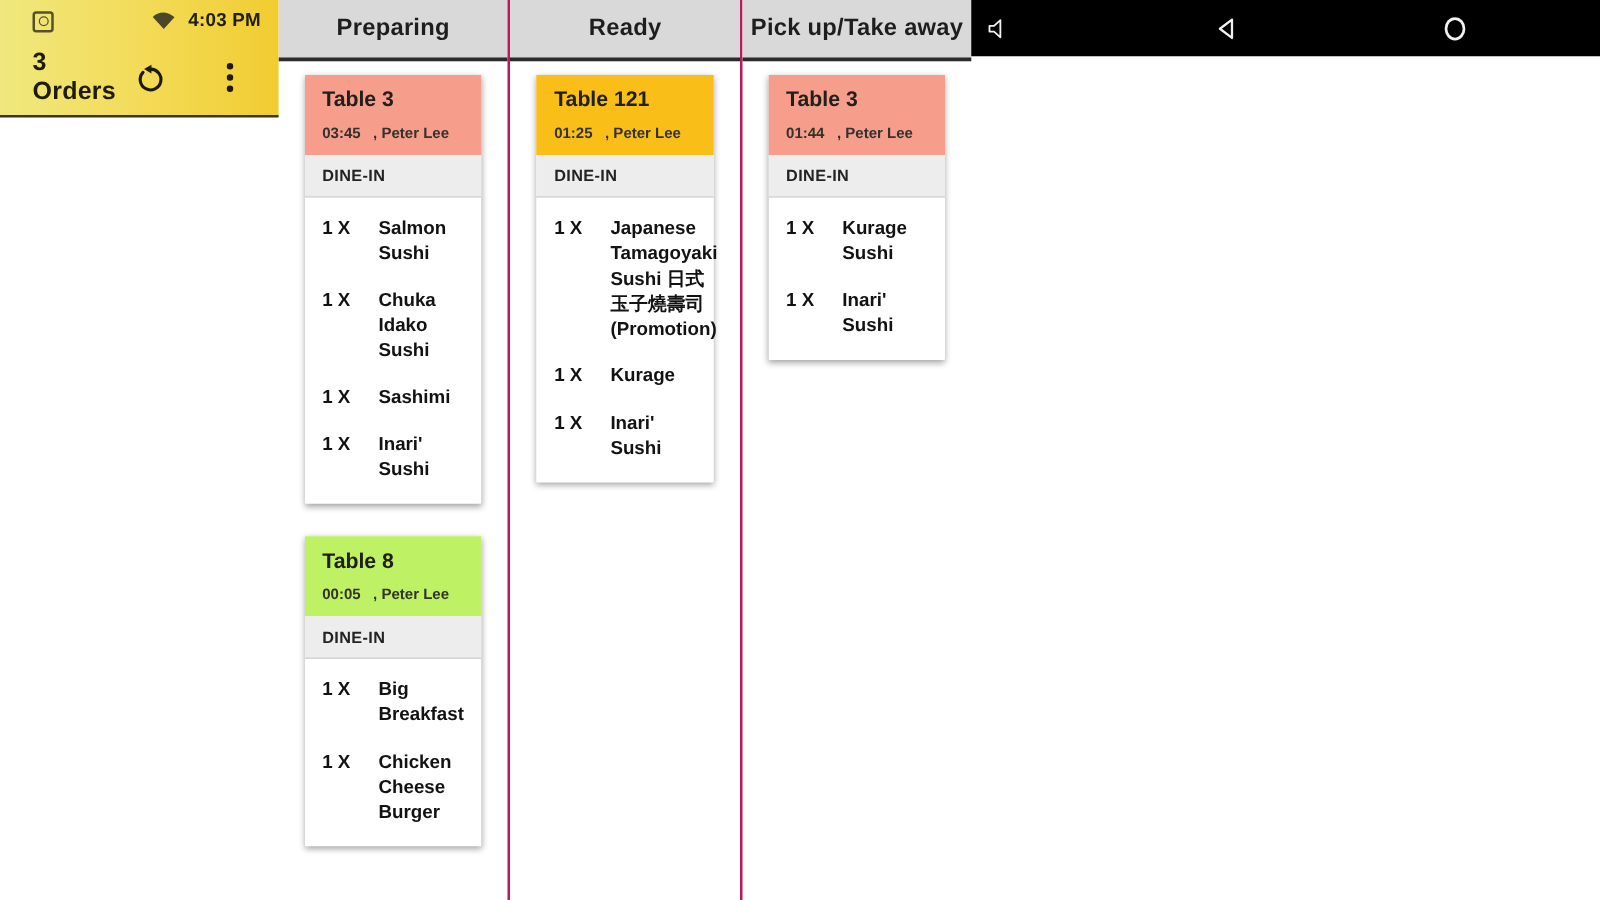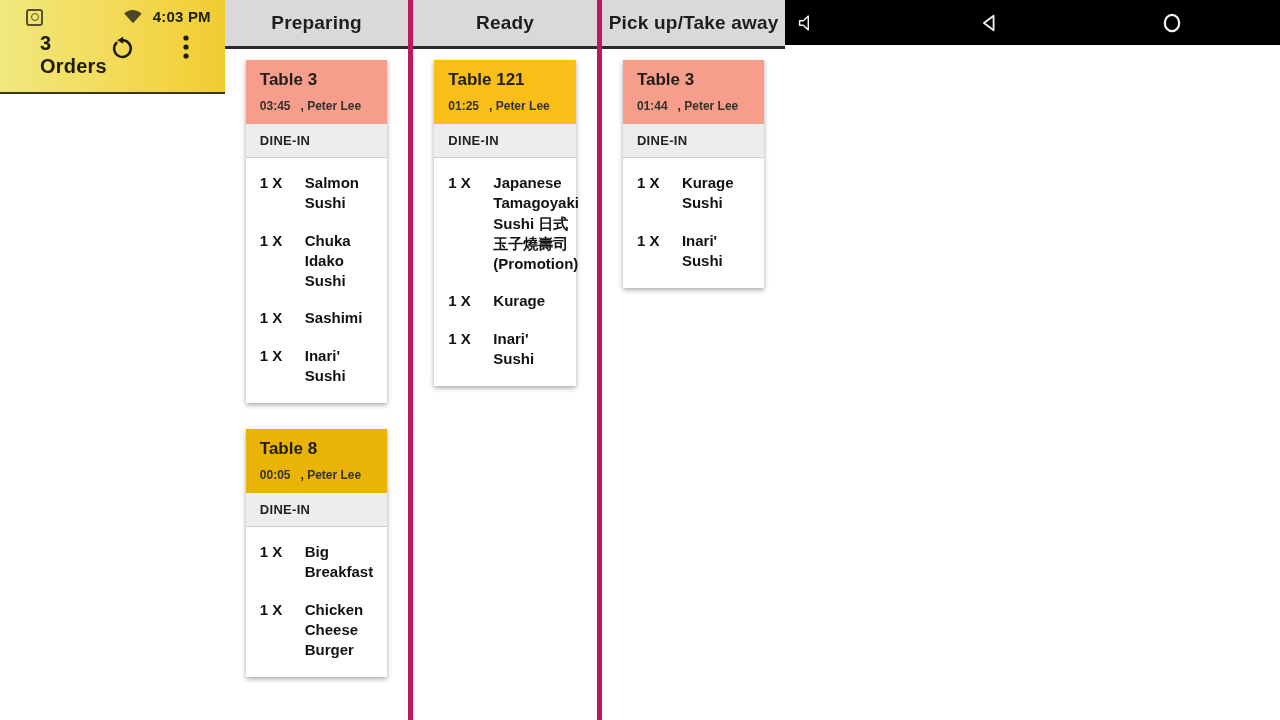--- a/index.html
+++ b/index.html
@@ -16,28 +16,28 @@
     display:flex;flex-direction:column;
   }
   .statusbar{height:32px;display:flex;align-items:center;padding:0 14px;}
   .sb-notif{
     width:13px;height:13px;border:2px solid #56512d;border-radius:3px;
     margin-left:12px;margin-top:2px;display:flex;align-items:center;justify-content:center;
   }
   .sb-notif i{display:block;width:6px;height:6px;border:1.5px solid #56512d;border-radius:50%;}
   .sb-right{margin-left:auto;display:flex;align-items:center;gap:10px;}
   .sb-time{font-size:15px;font-weight:bold;color:#20200f;letter-spacing:.2px;}
-  .appbar{height:60px;display:flex;align-items:flex-start;padding:0 24px 0 40px;}
+  .appbar{height:60px;display:flex;align-items:center;padding:0 24px 0 26px;gap:12px;}
   .app-title{font-size:20px;font-weight:bold;color:#1f1c07;letter-spacing:.2px;}
   .appbar-actions{margin-left:auto;display:flex;align-items:center;gap:34px;}
   .icon-btn{width:30px;height:30px;display:flex;align-items:center;justify-content:center;cursor:pointer;background:none;border:none;padding:0;}
   
   .board{flex:1;display:flex;background:#fff;min-height:0;justify-content:space-between;}
   .column{flex:1;display:flex;flex-direction:column;min-width:0;}
-  .column + .column{border-left:5px solid #be185d;}
+  .column + .column{border-left:2px solid #be185d;}
   .column-header{
     height:46px;flex:0 0 46px;background:#d9d9d9;border-bottom:3px solid #2b2b2b;
     display:flex;align-items:center;justify-content:center;
     font-size:19px;font-weight:bold;color:#1e1e1e;letter-spacing:.2px;
   }
   .column-body{flex:1;padding:11px 21px 0;overflow:hidden;}
   
   .card{
     background:#fff;margin-bottom:26px;
     box-shadow:0 2px 5px rgba(0,0,0,.35);
@@ -122,21 +122,21 @@
                 <span class="qty">1 X</span>
                 <span class="iname">Sashimi</span>
               </div>
               <div class="item">
                 <span class="qty">1 X</span>
                 <span class="iname">Inari' Sushi</span>
               </div>
             </div>
           </div>
           <div class="card">
-            <div class="card-header" style="background: #eab308;">
+            <div class="card-header" style="background: #bef264;">
               <div class="card-table">Table 8</div>
               <div class="card-meta"><span class="card-time">00:05</span><span class="card-guest">, Peter Lee</span></div>
             </div>
             <div class="order-type">DINE-IN</div>
             <div class="items">
               <div class="item">
                 <span class="qty">1 X</span>
                 <span class="iname">Big Breakfast</span>
               </div>
               <div class="item">

